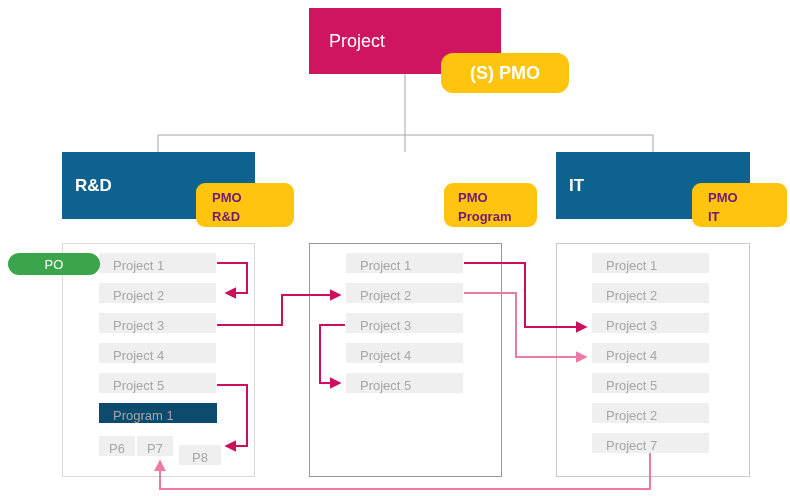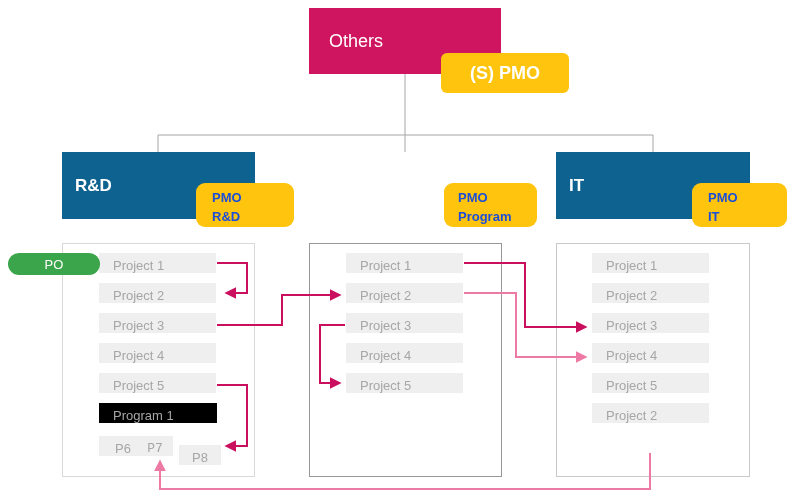--- a/index.html
+++ b/index.html
@@ -12,60 +12,60 @@
   .company{
     background:#d01560;color:#ffffff;font-size:18px;
     display:flex;align-items:center;padding-left:20px;z-index:2;
   }
   
   .pill{
     background:#ffc40d;border-radius:9px;z-index:4;box-sizing:border-box;
   }
   .pill.big{
     color:#ffffff;font-size:18px;font-weight:bold;
-    display:flex;align-items:center;justify-content:center;border-radius:6px;
+    display:flex;align-items:center;justify-content:center;border-radius:12px;
   }
   .pill.small{
-    color:#1d4ed8;font-size:13px;font-weight:bold;line-height:1.45;
+    color:#701a75;font-size:13px;font-weight:bold;line-height:1.45;
     padding:6px 0 0 16px;
   }
   .pill.small span{display:block;}
   
   .dept{
     background:#0e6290;color:#ffffff;font-weight:bold;top:152px;height:67px;
     display:flex;align-items:center;padding-left:13px;z-index:2;
   }
   .dept .lbl{display:block;}
   
   .container{background:#ffffff;top:243px;height:234px;border:1px solid #d9d9d9;z-index:1;}
   .container.mid{border-color:#979797;}
   .container.it{border-color:#c9c9c9;}
   
   .proj{
     background:#efefef;color:#a6a6a6;font-size:13px;height:20px;width:117px;
     display:flex;align-items:flex-end;padding-left:14px;z-index:2;
   }
   .proj.center{justify-content:center;padding-left:0;}
-  .proj.program{background:#000000;width:118px;}
+  .proj.program{background:#0c4a6e;width:118px;}
   
   .role{
     background:#3aa54a;color:#ffffff;font-size:13px;border-radius:11px;
     left:8px;width:92px;height:22px;
     display:flex;align-items:center;justify-content:center;z-index:3;
   }
   
   .overlay{position:absolute;left:0;top:0;z-index:6;pointer-events:none;}
 </style>
 </head>
 <body>
 
 <div class="canvas">
 
   <div class="abs company" style="left:309px;top:8px;width:192px;height:66px;">
-    <span>Others</span>
+    <span>Project</span>
   </div>
   <div class="abs pill big" style="left:441px;top:53px;width:128px;height:40px;">
     <span>(S) PMO</span>
   </div>
 
   <div class="abs dept" style="left:62px;width:193px;font-size:17px;">
     <span class="lbl">R&amp;D</span>
   </div>
   <div class="abs dept" style="left:556px;width:194px;font-size:17px;">
     <span class="lbl">IT</span>
@@ -99,24 +99,24 @@
     </div>
   <div class="abs proj" style="left:99px;top:343px;">
       <span>Project 4</span>
     </div>
   <div class="abs proj" style="left:99px;top:373px;">
       <span>Project 5</span>
     </div>
   <div class="abs proj program" style="left:99px;top:403px;">
       <span>Program 1</span>
     </div>
-  <div class="abs proj center" style="left:99px;top:436px;width:48px;">
+  <div class="abs proj center" style="left:99px;top:436px;width:36px;">
       <span>P6</span>
     </div>
-  <div class="abs proj center" style="left:137px;top:436px;width:36px;font-family:Liberation Mono, monospace;">
+  <div class="abs proj center" style="left:137px;top:436px;width:36px;">
       <span>P7</span>
     </div>
   <div class="abs proj center" style="left:179px;top:414px;width:42px;margin-top:31px;">
       <span>P8</span>
     </div>
 
   <div class="abs proj" style="left:346px;top:253px;">
       <span>Project 1</span>
     </div>
   <div class="abs proj" style="left:346px;top:283px;">
@@ -143,20 +143,23 @@
     </div>
   <div class="abs proj" style="left:592px;top:343px;">
       <span>Project 4</span>
     </div>
   <div class="abs proj" style="left:592px;top:373px;">
       <span>Project 5</span>
     </div>
   <div class="abs proj" style="left:592px;top:403px;">
       <span>Project 2</span>
     </div>
+  <div class="abs proj" style="left:592px;top:433px;">
+      <span>Project 7</span>
+    </div>
 
   <div class="abs role" style="top:253px;">
       <span>PO</span>
     </div>
 
   <svg class="overlay" width="790" height="496" viewBox="0 0 790 496">
     <defs>
       <marker id="ah-dark" viewBox="0 0 10 10" refX="7" refY="5" markerWidth="6" markerHeight="6" orient="auto">
         <path d="M0,0 L10,5 L0,10 Z" fill="#cb0f5f"></path>
       </marker>

